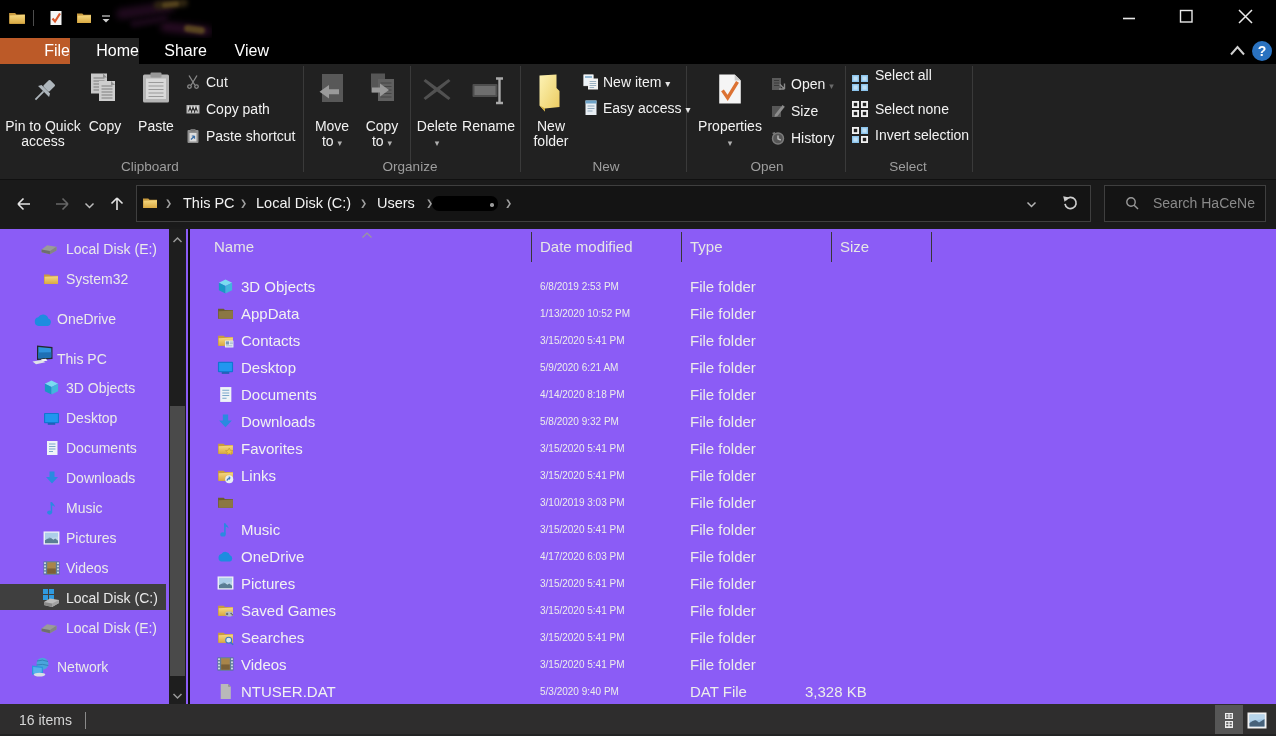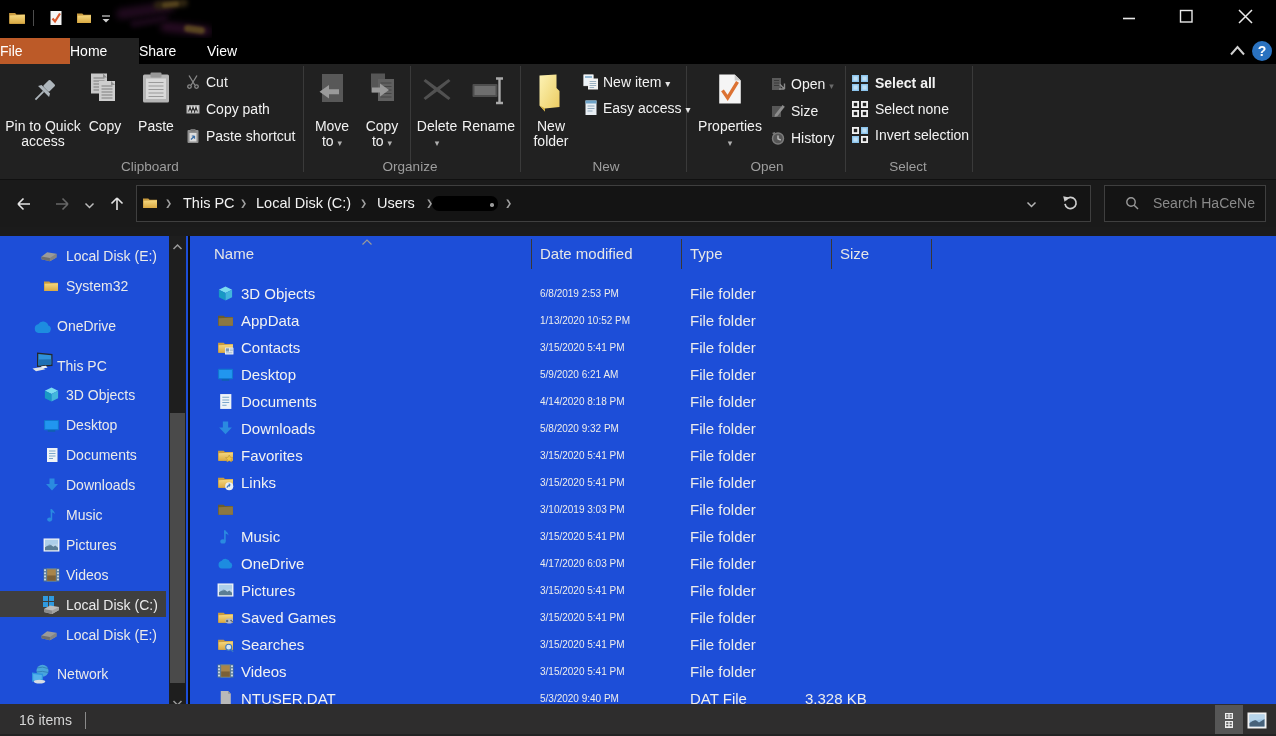--- a/index.html
+++ b/index.html
@@ -3,35 +3,35 @@
 <meta charset="utf-8">
 <style>
   html,body{margin:0;padding:0;background:#1b1b1b;width:1276px;height:736px;overflow:hidden;}
   *{box-sizing:border-box;font-family:"Liberation Sans",sans-serif;}
   .abs{position:absolute;}
   #win{position:relative;width:1276px;height:736px;background:#1b1b1b;overflow:hidden;}
   
   #titlebar{left:0;top:0;width:1276px;height:38px;background:#000;}
   
   #tabrow{left:0;top:38px;width:1276px;height:26px;background:#000;}
-  .tab{position:absolute;top:0;height:26px;line-height:26px;text-align:left;color:#fff;font-size:14px;}
+  .tab{position:absolute;top:0;height:26px;line-height:26px;text-align:right;color:#fff;font-size:16px;}
   
   #ribbon{left:0;top:64px;width:1276px;height:116px;background:#212121;border-bottom:1px solid #101010;}
   .rsep{position:absolute;top:2px;width:1px;height:106px;background:#3a3a3a;}
   .glabel{position:absolute;top:95px;height:16px;line-height:16px;font-size:13.5px;color:#9e9e9e;text-align:center;width:120px;}
   .biglabel{position:absolute;font-size:14px;color:#f2f2f2;text-align:center;line-height:15px;}
   .smalllabel{position:absolute;font-size:14px;color:#f2f2f2;line-height:16px;white-space:nowrap;}
   .caret{color:#b0b0b0;font-size:9px;}
   
   #addrbar{left:0;top:180px;width:1276px;height:47px;background:#1a1a1a;}
   .field{position:absolute;top:5px;height:37px;background:#141414;border:1px solid #3f3f3f;}
   .crumb{position:absolute;top:0;height:35px;line-height:35px;color:#f2f2f2;font-size:14.5px;white-space:nowrap;}
   .csep{position:absolute;top:0;height:35px;line-height:35px;color:#a0a0a0;font-size:8.5px;}
   
-  #main{left:0;top:236px;width:1276px;height:477px;background:#1d4ed8;}
+  #main{left:0;top:229px;width:1276px;height:477px;background:#8b5cf6;}
   #sidebar{position:absolute;left:0;top:0;width:188px;height:477px;}
   .sitem{position:absolute;height:26px;line-height:26px;color:#eaeaea;font-size:14px;white-space:nowrap;}
   #content{position:absolute;left:190px;top:0;width:1086px;height:477px;}
   .hsep{position:absolute;top:3px;width:1px;height:30px;background:#373737;}
   .hdr{position:absolute;top:5px;height:26px;line-height:26px;color:#e6e6e6;font-size:15px;}
   .row{position:absolute;left:0;width:1086px;height:27px;}
   .rname{position:absolute;left:51px;top:0;height:27px;line-height:27px;color:#f2f2f2;font-size:15px;white-space:nowrap;}
   .rdate{position:absolute;left:350px;top:0;height:27px;line-height:27px;color:#ececec;font-size:10px;white-space:nowrap;}
   .rtype{position:absolute;left:500px;top:0;height:27px;line-height:27px;color:#ececec;font-size:15px;white-space:nowrap;}
   .rsize{position:absolute;left:615px;width:120px;top:0;height:27px;line-height:27px;color:#ececec;font-size:15px;}
@@ -457,21 +457,21 @@
     <div class="smalllabel" style="left:791px;top:39px;">Size</div>
     <svg class="abs" style="left:770px;top:66px" width="16" height="16" viewBox="0 0 16 16">
         <use href="#history16"></use>
       </svg>
     <div class="smalllabel" style="left:791px;top:66px;">History</div>
     <div class="glabel" style="left:707px;">Open</div>
 
     <svg class="abs" style="left:851px;top:10px" width="18" height="18" viewBox="0 0 18 18">
         <use href="#selall16"></use>
       </svg>
-    <div class="smalllabel" style="left:875px;top:11px;font-weight:bold;">Select all</div>
+    <div class="smalllabel" style="left:875px;top:3px;">Select all</div>
     <svg class="abs" style="left:851px;top:36px" width="18" height="18" viewBox="0 0 18 18">
         <use href="#selnone16"></use>
       </svg>
     <div class="smalllabel" style="left:875px;top:37px;">Select none</div>
     <svg class="abs" style="left:851px;top:62px" width="18" height="18" viewBox="0 0 18 18">
         <use href="#selinv16"></use>
       </svg>
     <div class="smalllabel" style="left:875px;top:63px;">Invert selection</div>
     <div class="glabel" style="left:848px;">Select</div>
   </div>

